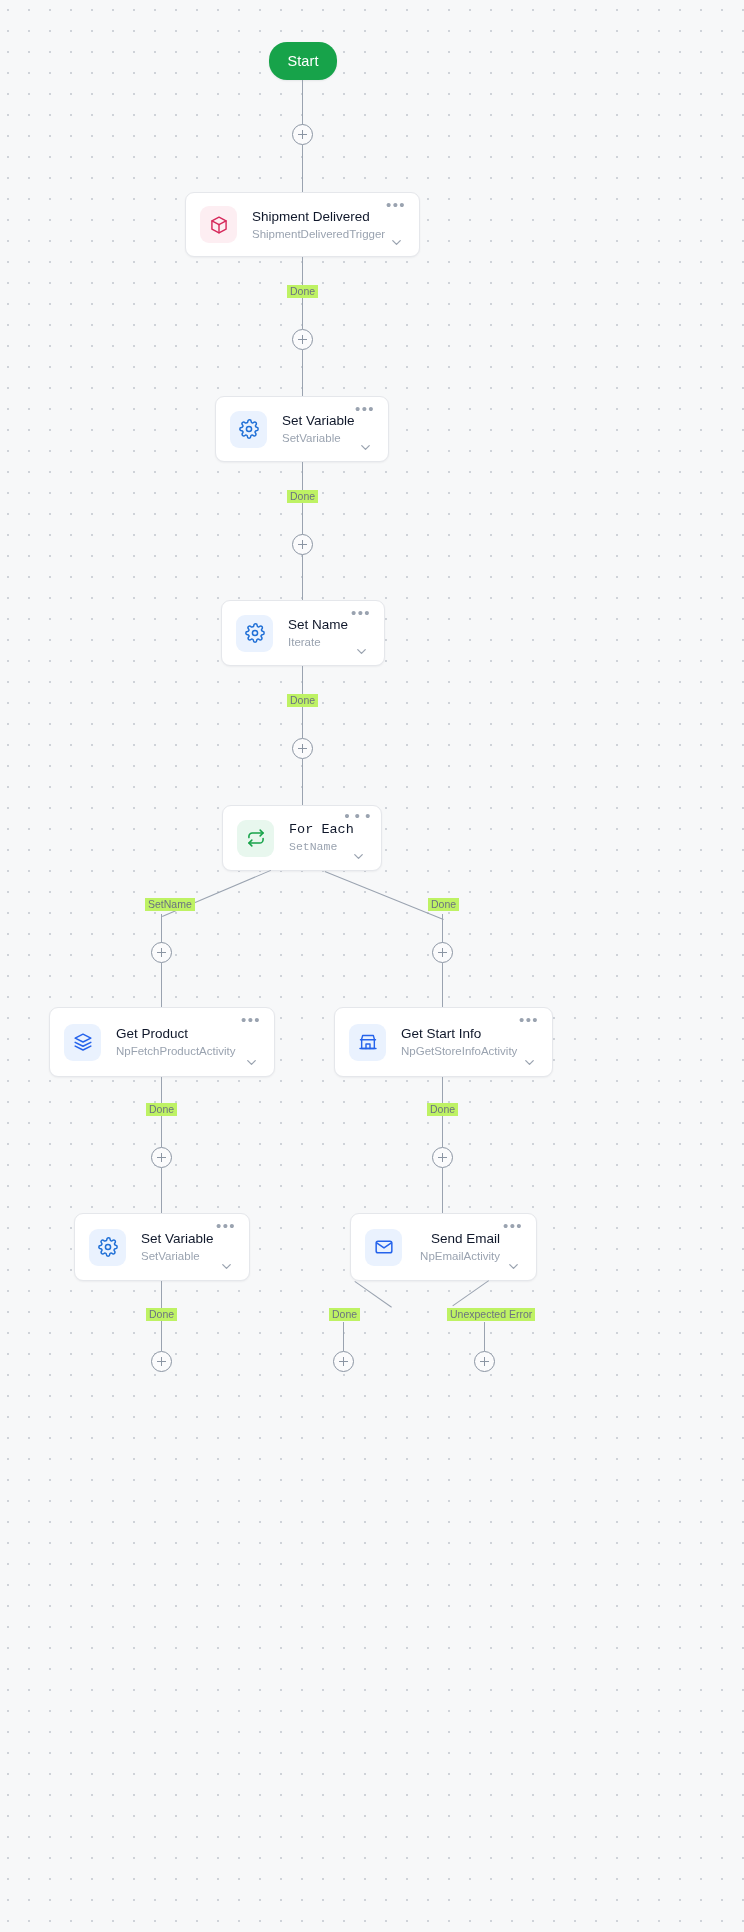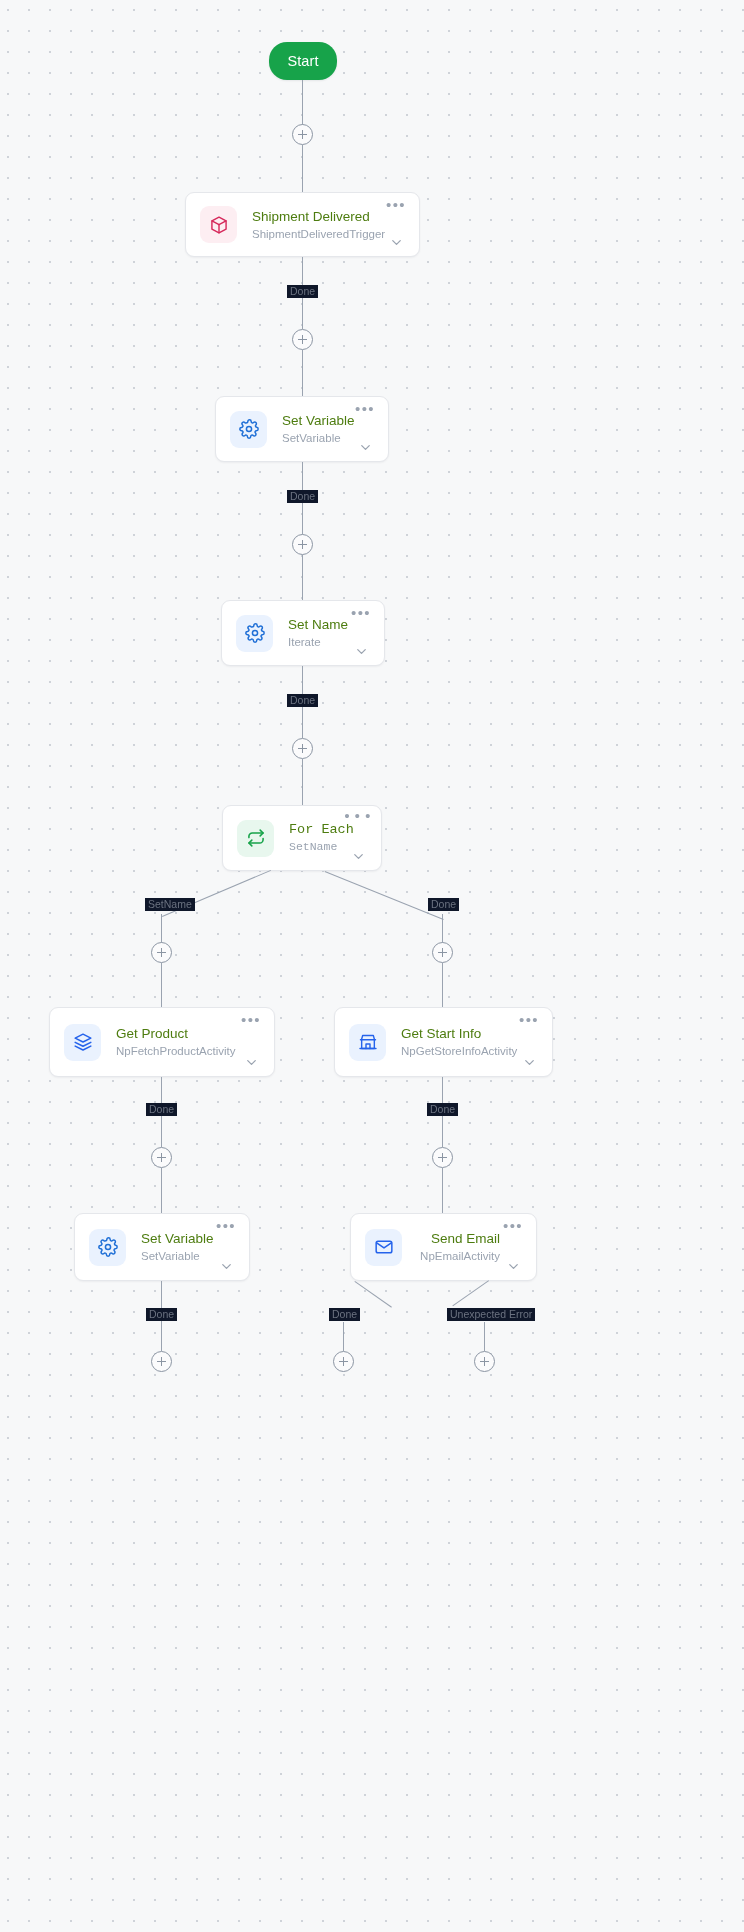--- a/index.html
+++ b/index.html
@@ -62,21 +62,21 @@
   .node-icon svg { display: block; }
   .node-text {
     margin-left: 15px;
     display: flex; flex-direction: column;
     justify-content: center;
     flex: 1 1 auto;
     min-width: 0;
   }
   .node-title {
     font-size: 13.5px;
-    color: #4d7c0f;
+    color: #0f172a;
     line-height: 17px;
     white-space: nowrap;
   }
   .node-sub {
     font-size: 11.5px;
     color: #9aa3b0;
     line-height: 16px;
     margin-top: 1px;
     white-space: nowrap;
   }
@@ -127,21 +127,21 @@
     position: absolute;
     background: #8b95a3;
   }
   .plus-btn::before { width: 9px; height: 1.4px; }
   .plus-btn::after  { width: 1.4px; height: 9px; }
 
   .edge-label {
     position: absolute;
     font-size: 10.5px;
     color: #6b7280;
-    background: #0f172a;
+    background: #bef264;
     padding: 0 3px;
     white-space: nowrap;
     line-height: 13px;
   }
 </style>
 </head>
 <body>
 
 <div id="canvas">
   <div id="gridlayer"></div>

